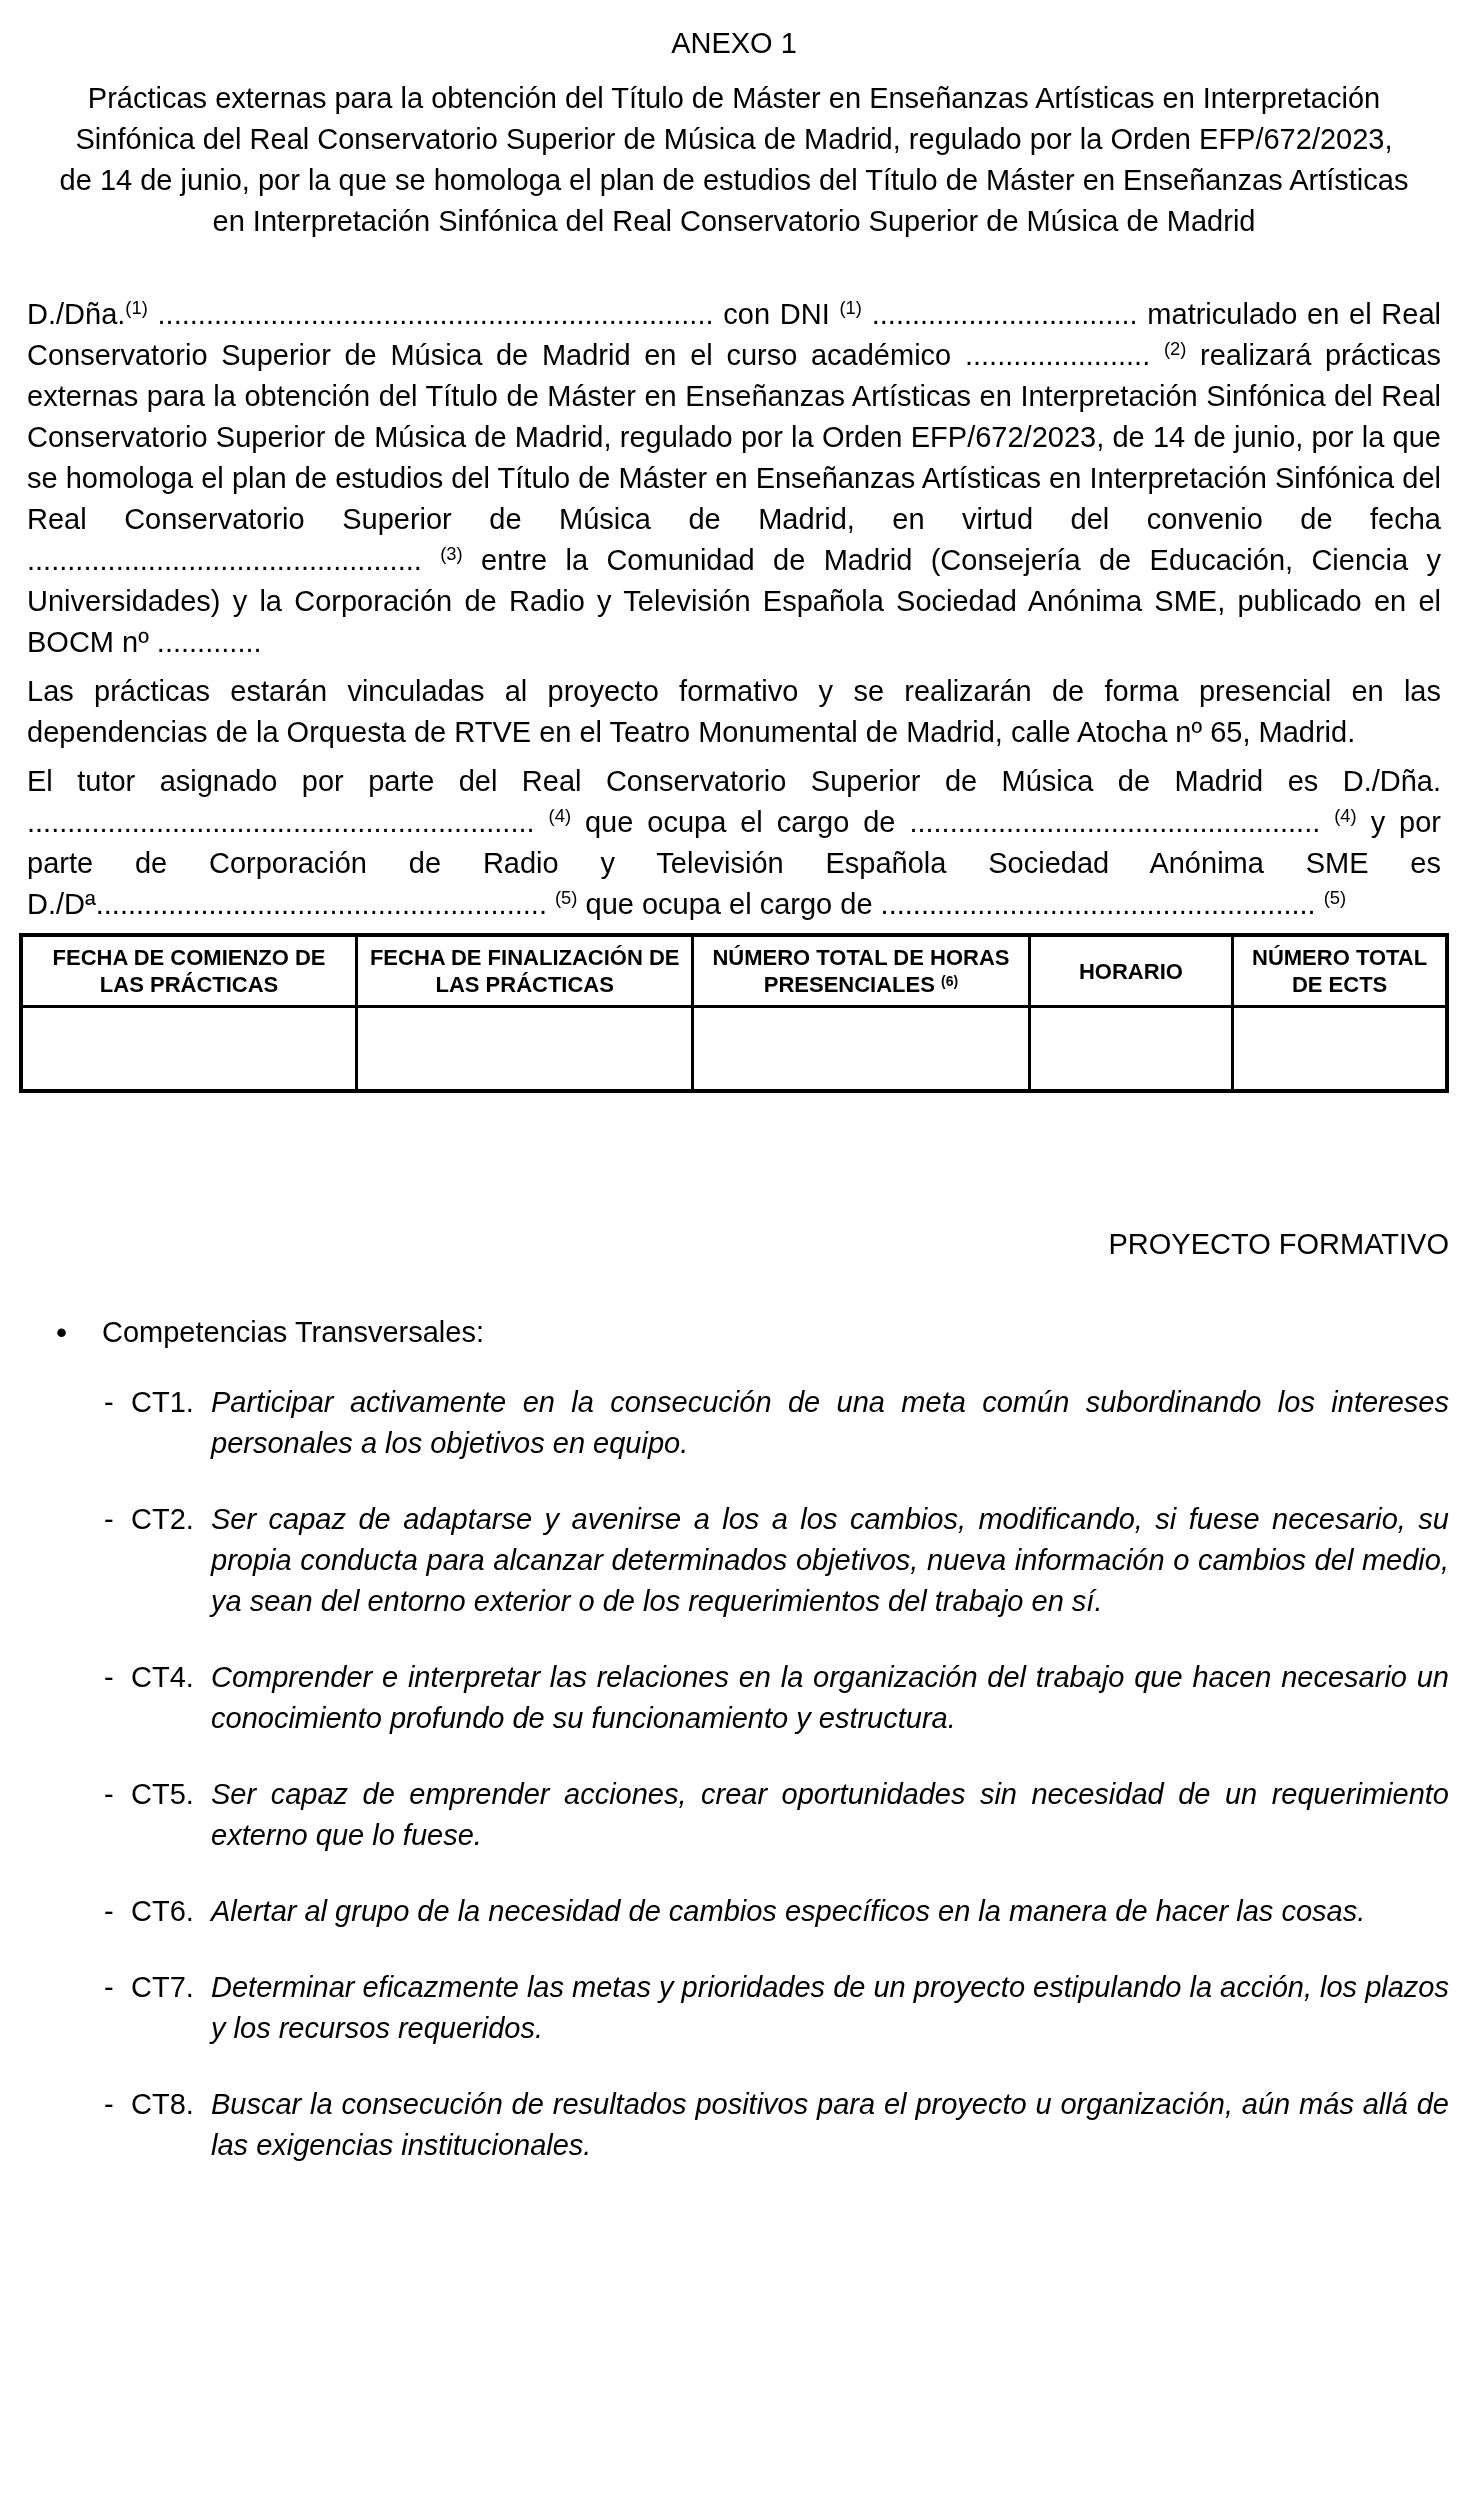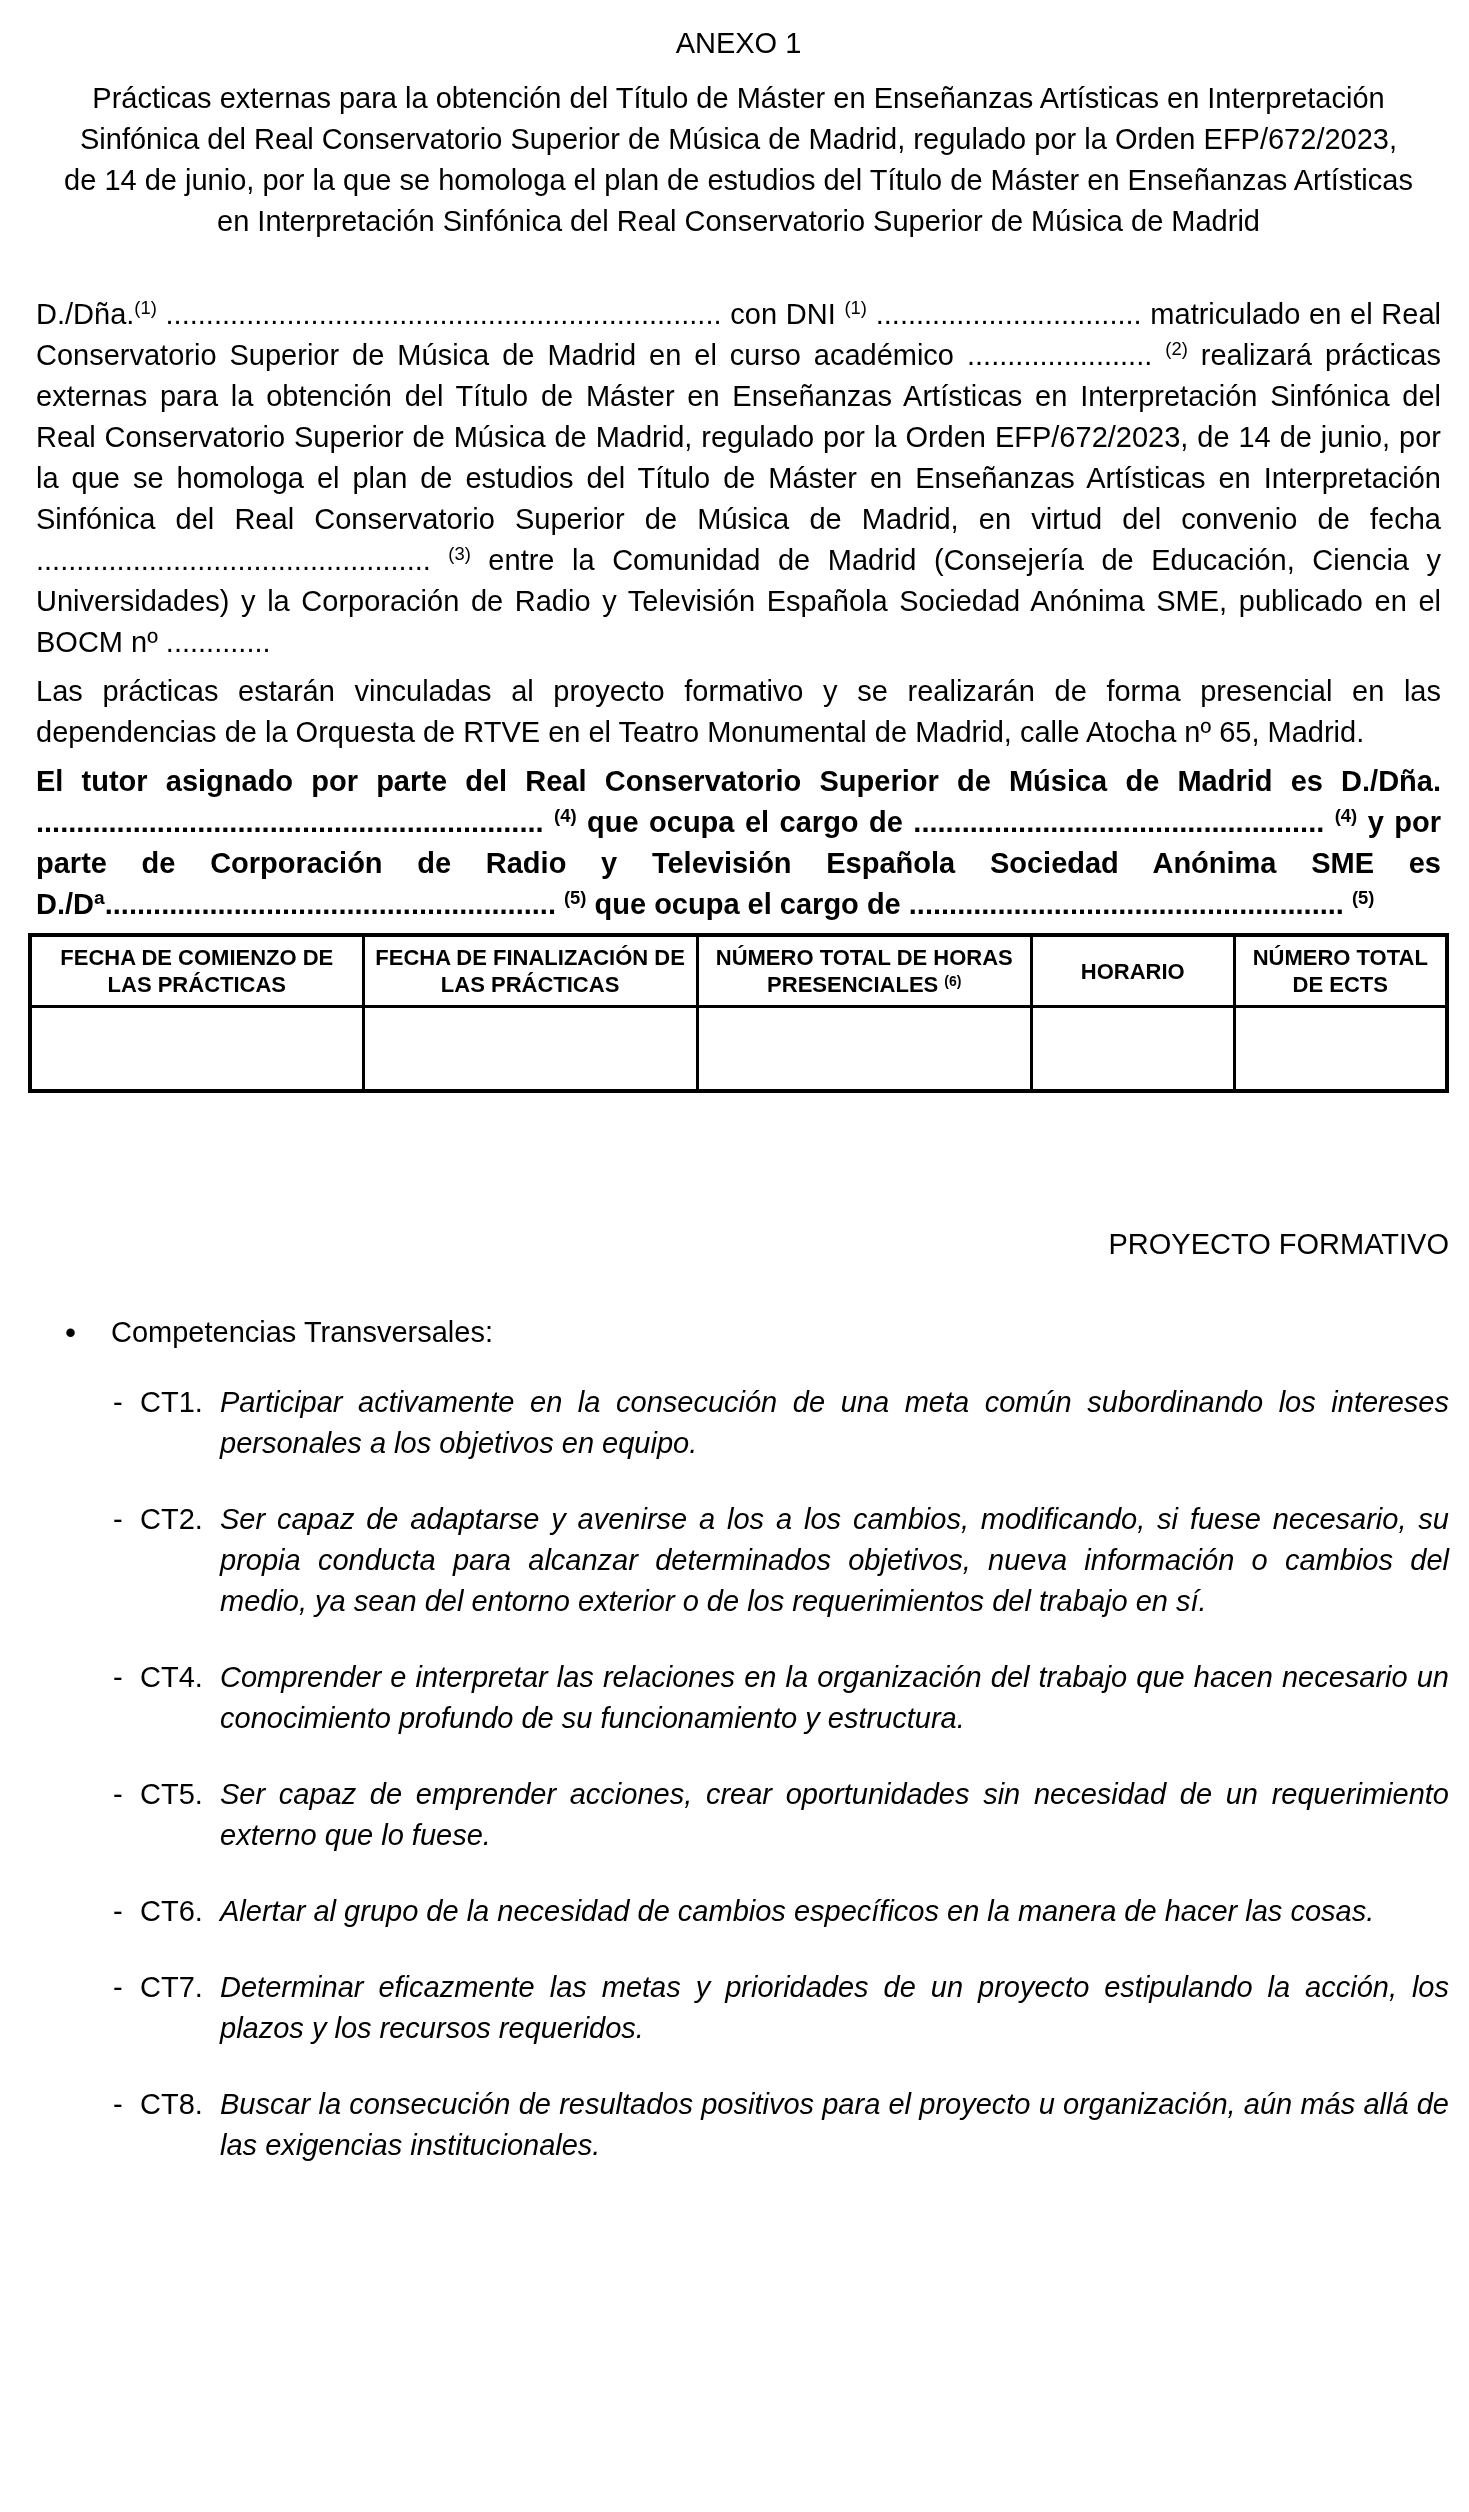--- a/index.html
+++ b/index.html
@@ -4,30 +4,30 @@
 <style>
   html,body{margin:0;padding:0;background:#ffffff;}
   body{
     width:1470px;height:2512px;
     font-family:"Liberation Sans", sans-serif;
     color:#000;
     font-size:29px;line-height:41px;
     overflow:hidden;
     -webkit-font-smoothing:antialiased;
   }
-  .page{box-sizing:border-box;width:1470px;height:2512px;padding:23px 21px 0 28px;}
+  .page{box-sizing:border-box;width:1470px;height:2512px;padding:23px 21px 0 19px;}
   .annex{ text-align:center; margin:0 0 14px 0; }
   .doc-title{
     font-weight:normal;text-align:center;
     width:1351px;margin:0 auto 52px auto;
   }
   p.body-par{margin:8px;text-align:justify;}
   .par-1{margin-bottom:77px;}
   .par-2{margin-bottom:47px;}
-  .par-3{margin-bottom:61px;font-weight:bold;}
+  .par-3{margin-bottom:61px;}
   sup{
     font-size:18.4px;line-height:0;
     position:relative;top:-0.55em;vertical-align:baseline;
   }
   table.intern{
     width:100%;border-collapse:collapse;
     border:4.4px solid #000;
     margin:0 8px 131px 0;
   }
   table.intern th{

